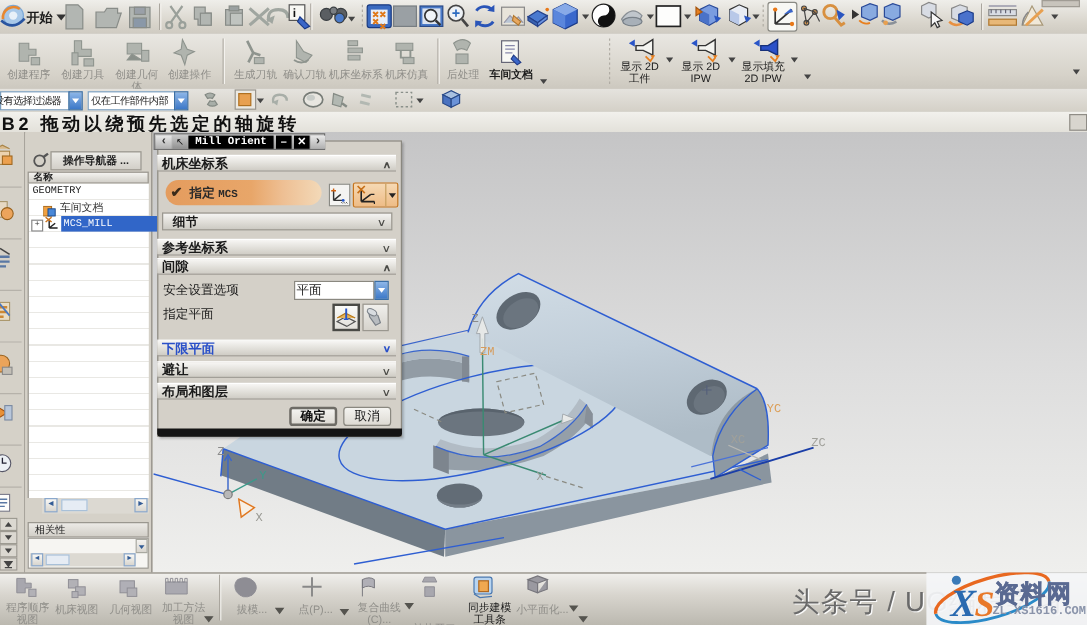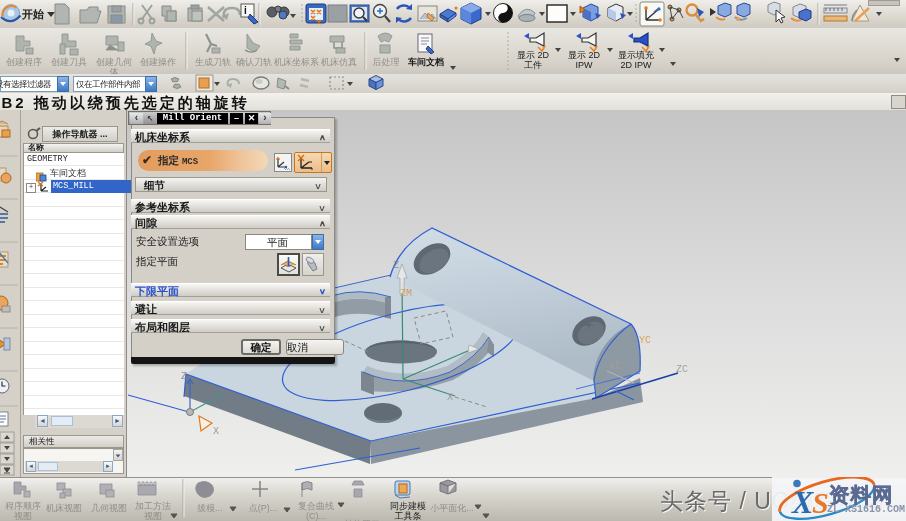--- a/index.html
+++ b/index.html
@@ -1,21 +1,21 @@
 <!DOCTYPE html>
 <html><head><meta charset="utf-8">
 <style>
 html,body{margin:0;padding:0;}
 body{width:906px;height:521px;overflow:hidden;font-family:"Liberation Sans",sans-serif;position:relative;background:#d5d1c8;}
 #root{position:absolute;left:0;top:0;width:906px;height:521px;overflow:hidden;}
 .abs{position:absolute;}
 .glabel{position:absolute;font-size:9px;line-height:10px;color:#8f8e89;text-align:center;white-space:nowrap;}
 .glabelb{position:absolute;font-size:9px;line-height:10px;color:#1a1a1a;text-align:center;white-space:nowrap;}
 .dd{position:absolute;width:0;height:0;border-left:3px solid transparent;border-right:3px solid transparent;border-top:4px solid #5a5a55;}
-.combo{position:absolute;height:16px;background:#fff;border:1px solid #7b9ebd;font-size:9px;line-height:15px;color:#222;padding-left:21px;box-sizing:border-box;}
+.combo{position:absolute;height:16px;background:#fff;border:1px solid #7b9ebd;font-size:9px;line-height:15px;color:#222;padding-left:1px;box-sizing:border-box;}
 .combobtn{position:absolute;width:12px;height:16px;background:linear-gradient(#8db6e8,#3c78c8);border:1px solid #3a6ea5;box-sizing:border-box;}
 .combobtn:after{content:"";position:absolute;left:2px;top:5px;border-left:3px solid transparent;border-right:3px solid transparent;border-top:4px solid #fff;}
 .gbar{position:absolute;left:3px;width:199px;height:14px;background:linear-gradient(#f7f6f4,#dfddd7 60%,#cfccc5);border-bottom:1px solid #a29f98;border-top:1px solid #fff;font-size:11px;font-weight:bold;color:#1a1a1a;line-height:14px;padding-left:4px;box-sizing:border-box;}
 .chev{position:absolute;right:4px;top:1px;font-size:10px;font-weight:bold;color:#4a4a46;transform:scaleY(.8);}
 </style></head>
 <body>
 <div id="root">
 
 <div class="abs" style="left:0;top:0;width:906px;height:28px;background:linear-gradient(#efeeea,#d8d4cb 70%,#cfcbc2);border-bottom:1px solid #b4b0a8;"></div>
 <div id="row1" class="abs" style="left:0;top:0;width:906px;height:28px;">
@@ -571,21 +571,21 @@
         </svg>
   </div>
 
   <div class="gbar" style="top:172px;color:#2a50c8;">下限平面<span class="chev" style="color:#2a50c8;">∨</span></div>
 
   <div class="gbar" style="top:190px;">避让<span class="chev" style="font-weight:normal;font-size:11px;">∨</span></div>
 
   <div class="gbar" style="top:208px;">布局和图层<span class="chev" style="font-weight:normal;font-size:11px;">∨</span></div>
 
   <div class="abs" style="left:113px;top:228px;width:40px;height:16px;background:linear-gradient(#f4f3f0,#dddAd3);border:2px solid #6e6c66;border-radius:3px;box-sizing:border-box;font-size:10.5px;font-weight:bold;color:#111;text-align:center;line-height:12px;">确定</div>
-  <div class="abs" style="left:158px;top:228px;width:58px;height:16px;background:linear-gradient(#f4f3f0,#dddAd3);border:1px solid #8a8880;border-radius:3px;box-sizing:border-box;font-size:10.5px;color:#111;text-align:left;line-height:14px;">取消</div>
+  <div class="abs" style="left:158px;top:228px;width:40px;height:16px;background:linear-gradient(#f4f3f0,#dddAd3);border:1px solid #8a8880;border-radius:3px;box-sizing:border-box;font-size:10.5px;color:#111;text-align:center;line-height:14px;">取消</div>
 
   <div class="abs" style="left:3px;top:246px;width:204px;height:7px;background:#141414;border-radius:0 0 3px 3px;"></div>
 </div>
 
 <div class="abs" style="left:0;top:477px;width:906px;height:44px;background:linear-gradient(#f0efec,#d8d5ce 40%,#bab7ae);border-top:1px solid #95928c;"></div>
 <div id="brow" class="abs" style="left:0;top:477px;width:906px;height:44px;">
   <svg class="abs" style="left:0;top:0;" width="500" height="44" viewBox="0 0 500 44">
     <g fill="#b2b1b6" stroke="#8e8d94" stroke-width="0.8">
       <path d="M14 5 h7 v4 h5 v4 h-5 v4 h-7 z" fill="#a8a7ae"></path>
           <rect x="24" y="14" width="6" height="6"></rect>

